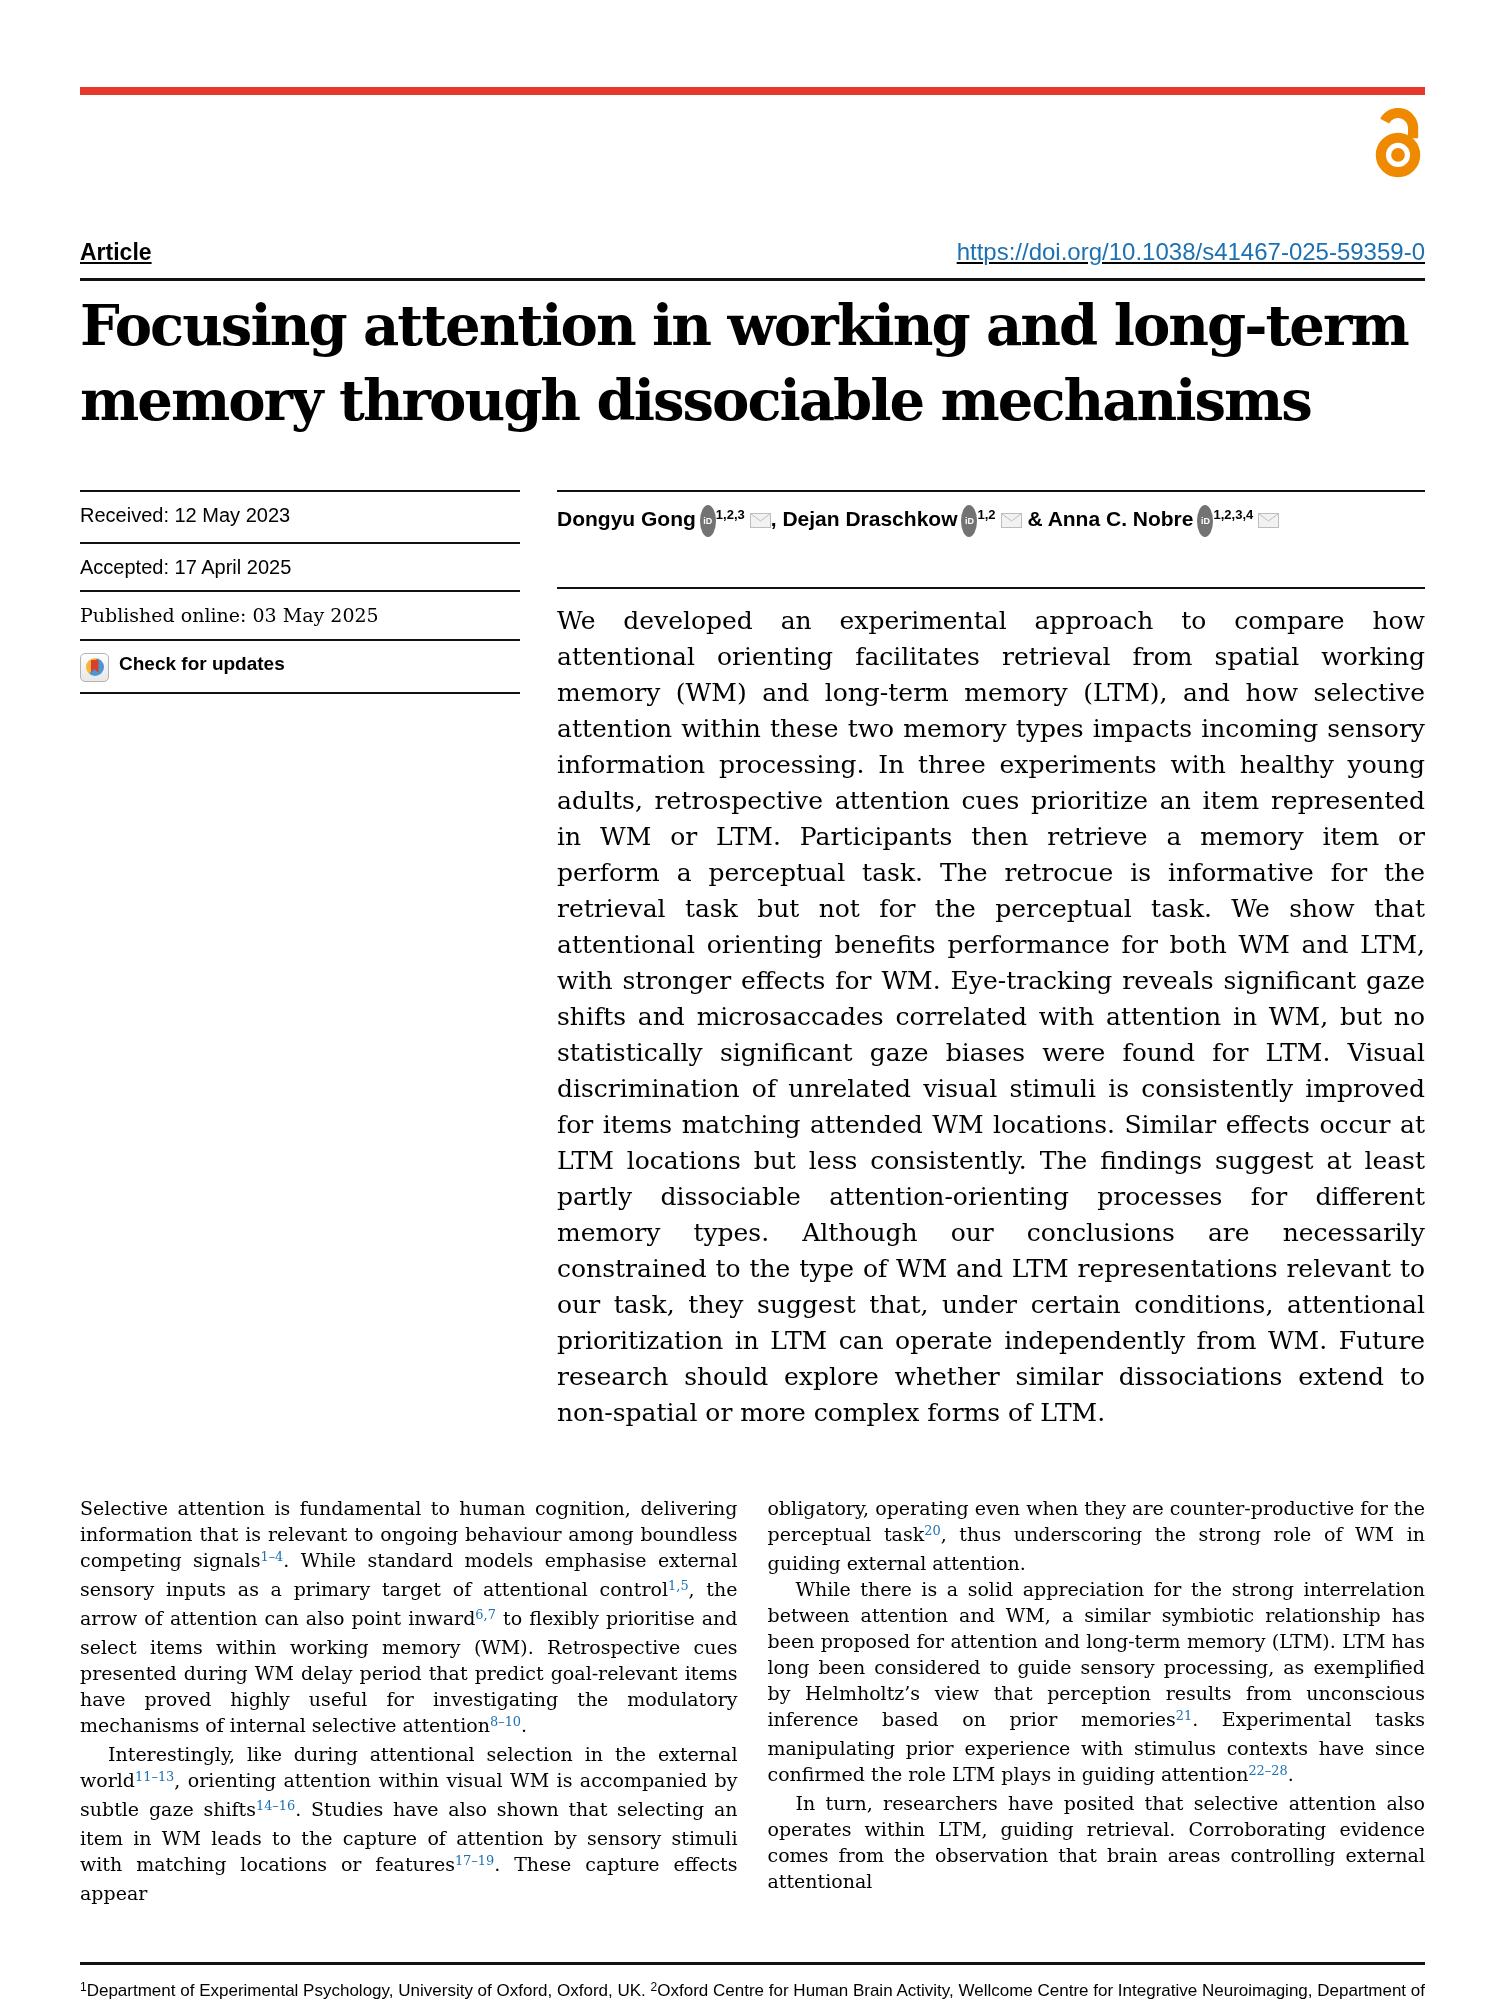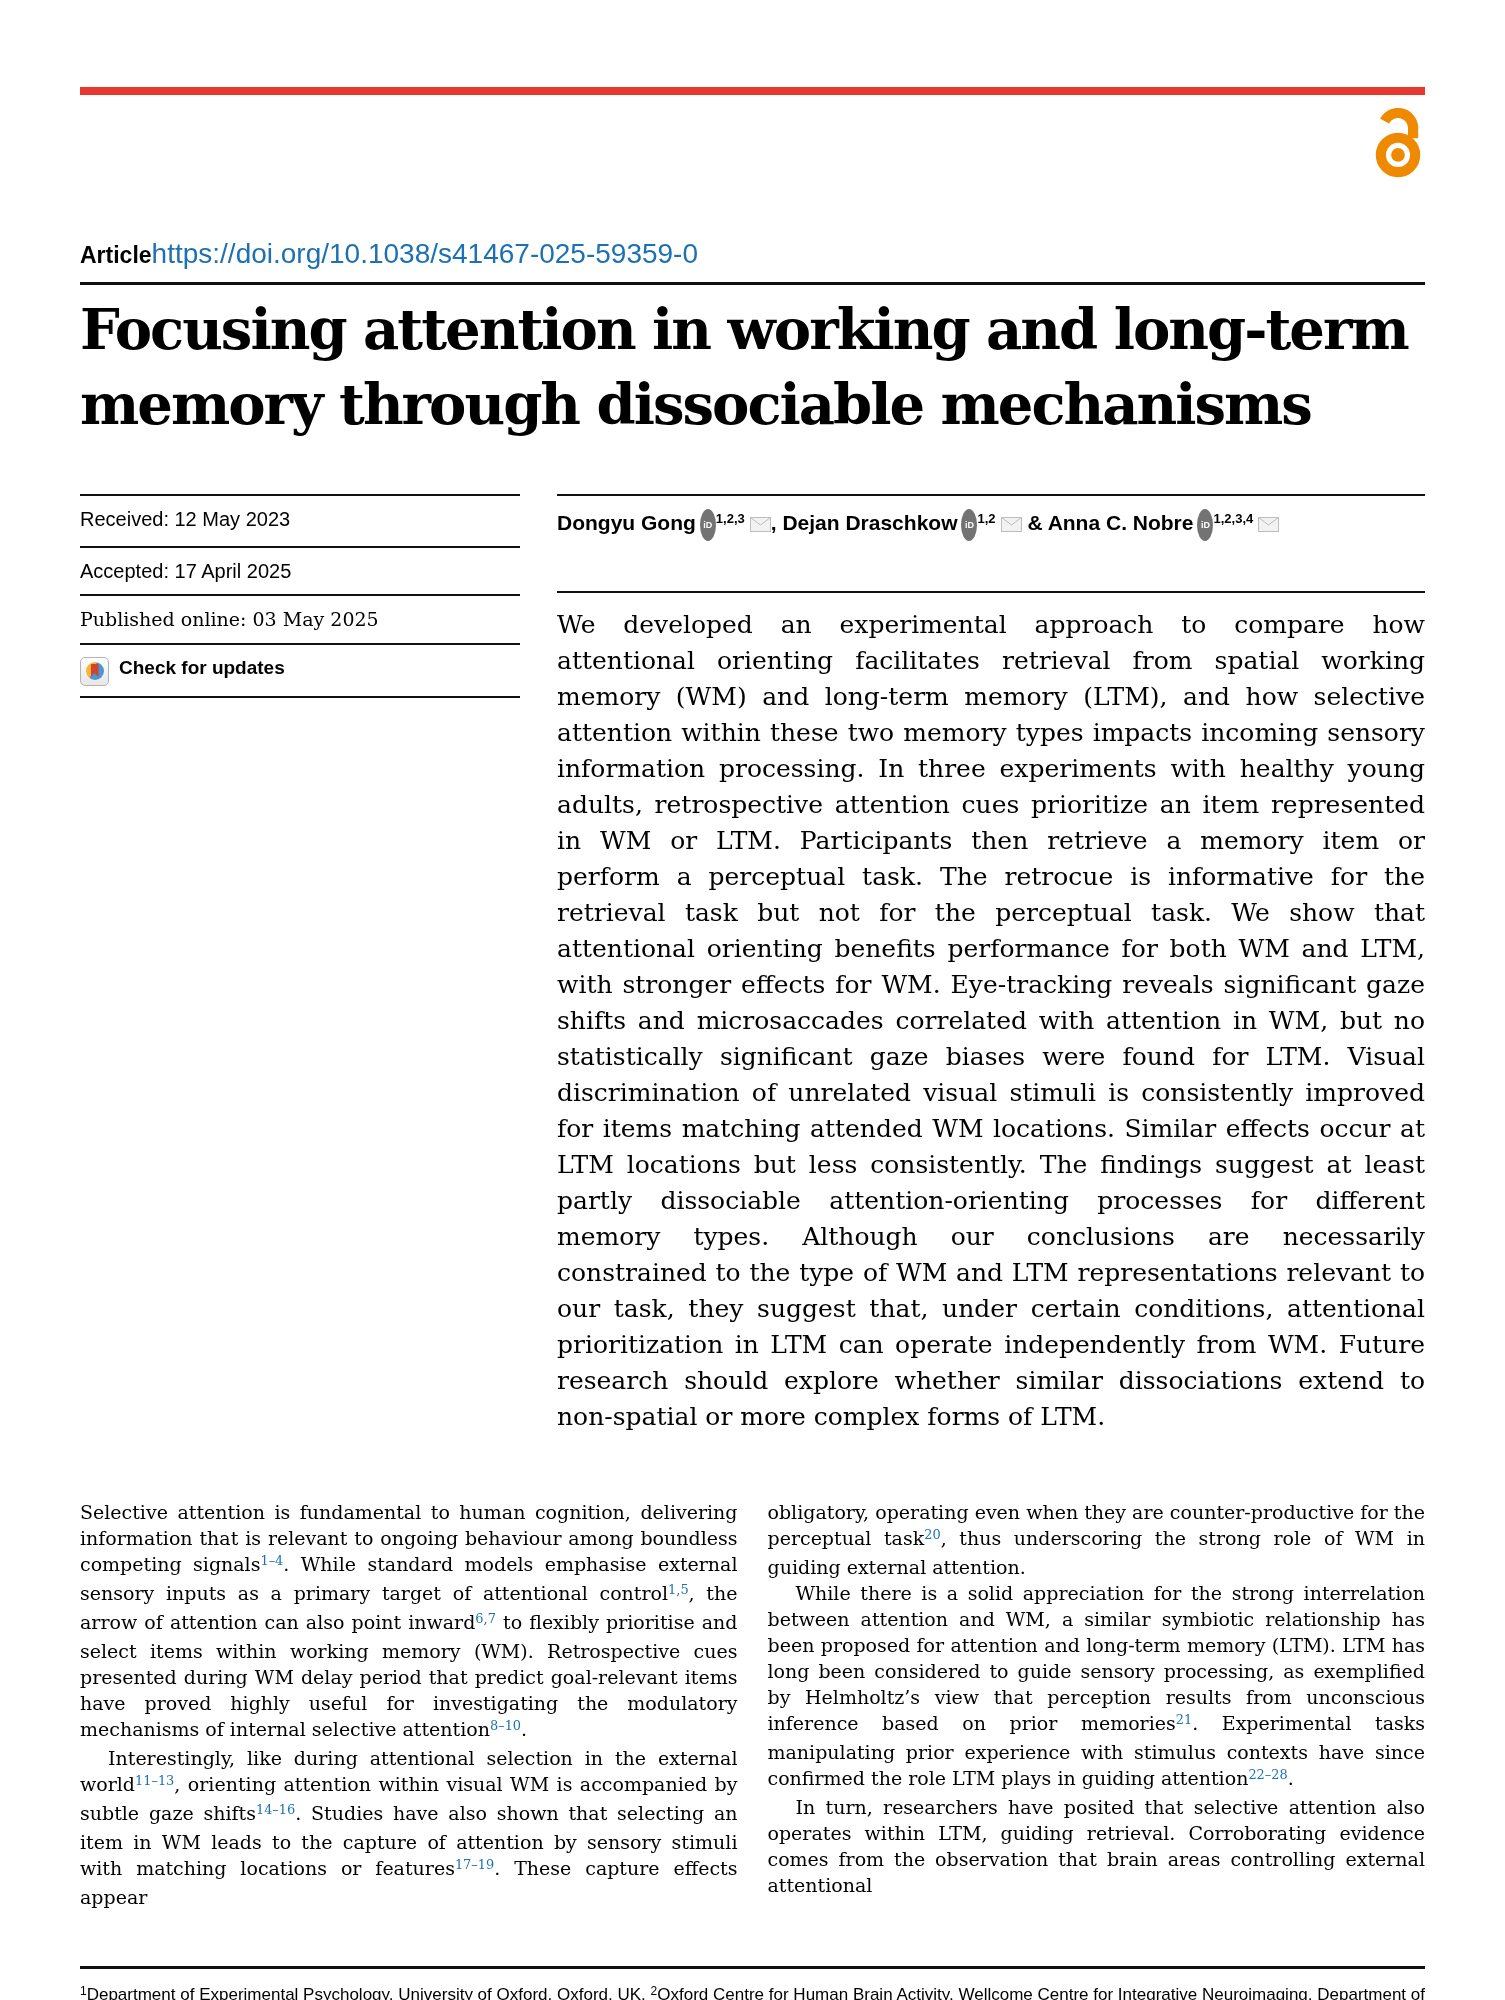--- a/index.html
+++ b/index.html
@@ -15,23 +15,23 @@
     padding:0 80px;background:#fff;color:#000;overflow:hidden;
     font-family:"Liberation Sans",sans-serif;
   }
   .red-bar{margin-top:87px;height:8px;background:var(--brand-red);}
   .masthead{position:relative;height:74px;margin-top:9px;}
   .logo{
     font-family:"DejaVu Serif","Liberation Serif",serif;font-weight:700;
     font-size:47px;letter-spacing:-2.5px;line-height:1.1;white-space:nowrap;
   }
   .oa-icon{position:absolute;right:0;top:4px;}
-  .article-row{display:flex;align-items:baseline;margin-top:60px;}
+  .article-row{display:flex;justify-content:space-between;align-items:baseline;margin-top:60px;text-decoration:underline;}
   .article-label{font-size:23px;font-weight:700;}
-  .doi-link{font-size:28px;color:var(--link-blue);text-decoration:none;}
+  .doi-link{font-size:24px;color:var(--link-blue);text-decoration:none;}
   .title-rule{height:2.5px;background:var(--rule);margin-top:12px;}
   .title{
     font-family:"DejaVu Serif","Liberation Serif",serif;font-weight:700;
     font-size:56px;letter-spacing:-2px;line-height:75px;margin:7px 0 0;
   }
   .info-grid{display:grid;grid-template-columns:440px 1fr;column-gap:37px;margin-top:52px;}
   .meta-row{border-top:2px solid var(--rule);padding-top:12px;box-sizing:border-box;}
   .meta-row.sans{font-weight:400;font-size:20px;}
   .meta-row.serif{font-family:"DejaVu Serif","Liberation Serif",serif;font-weight:400;font-size:19px;}
   .mh1{height:52px}.mh2{height:48px}.mh3{height:49px}.mh4{height:53px}

